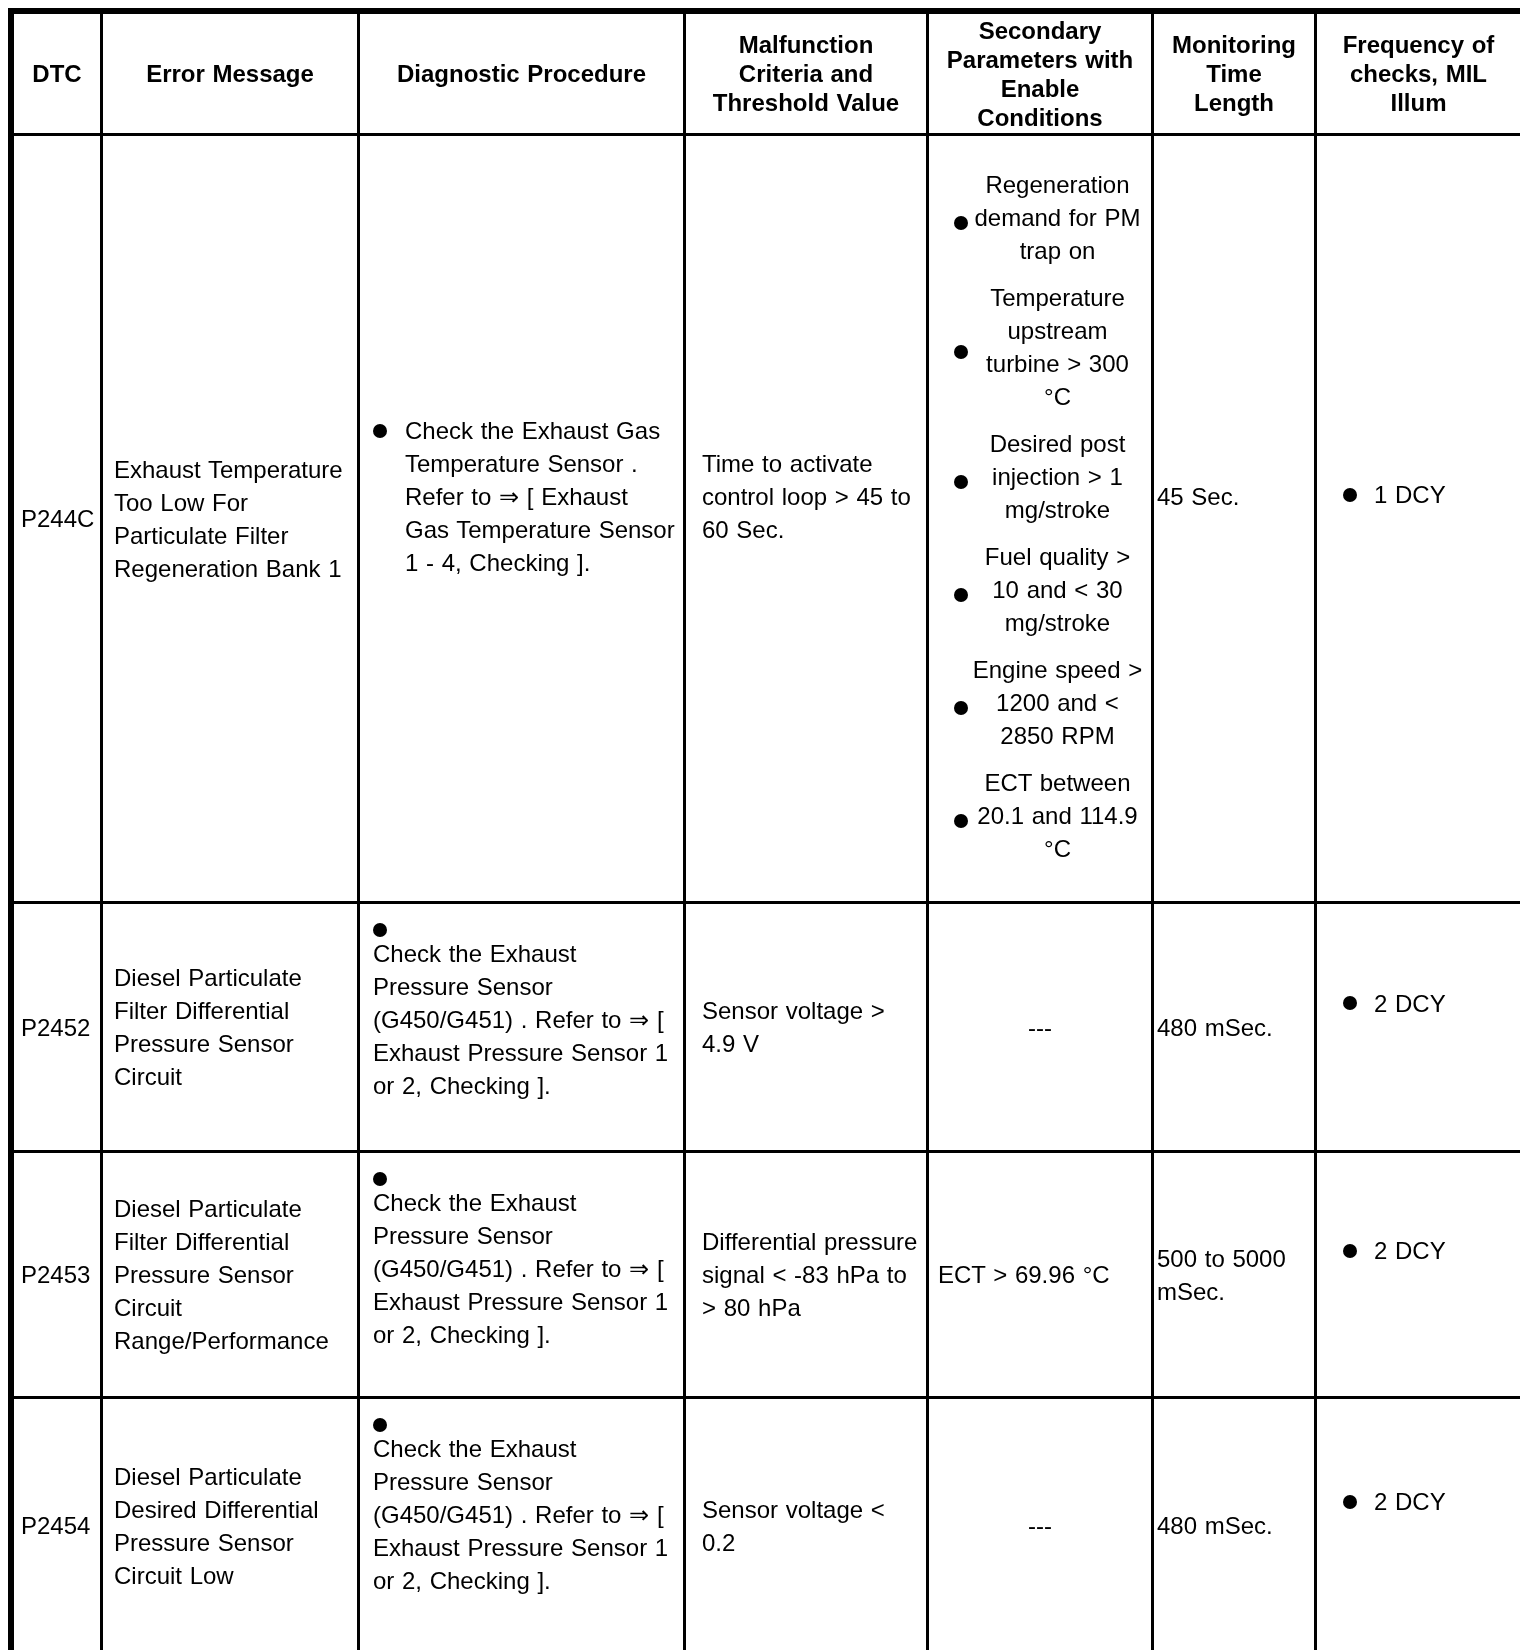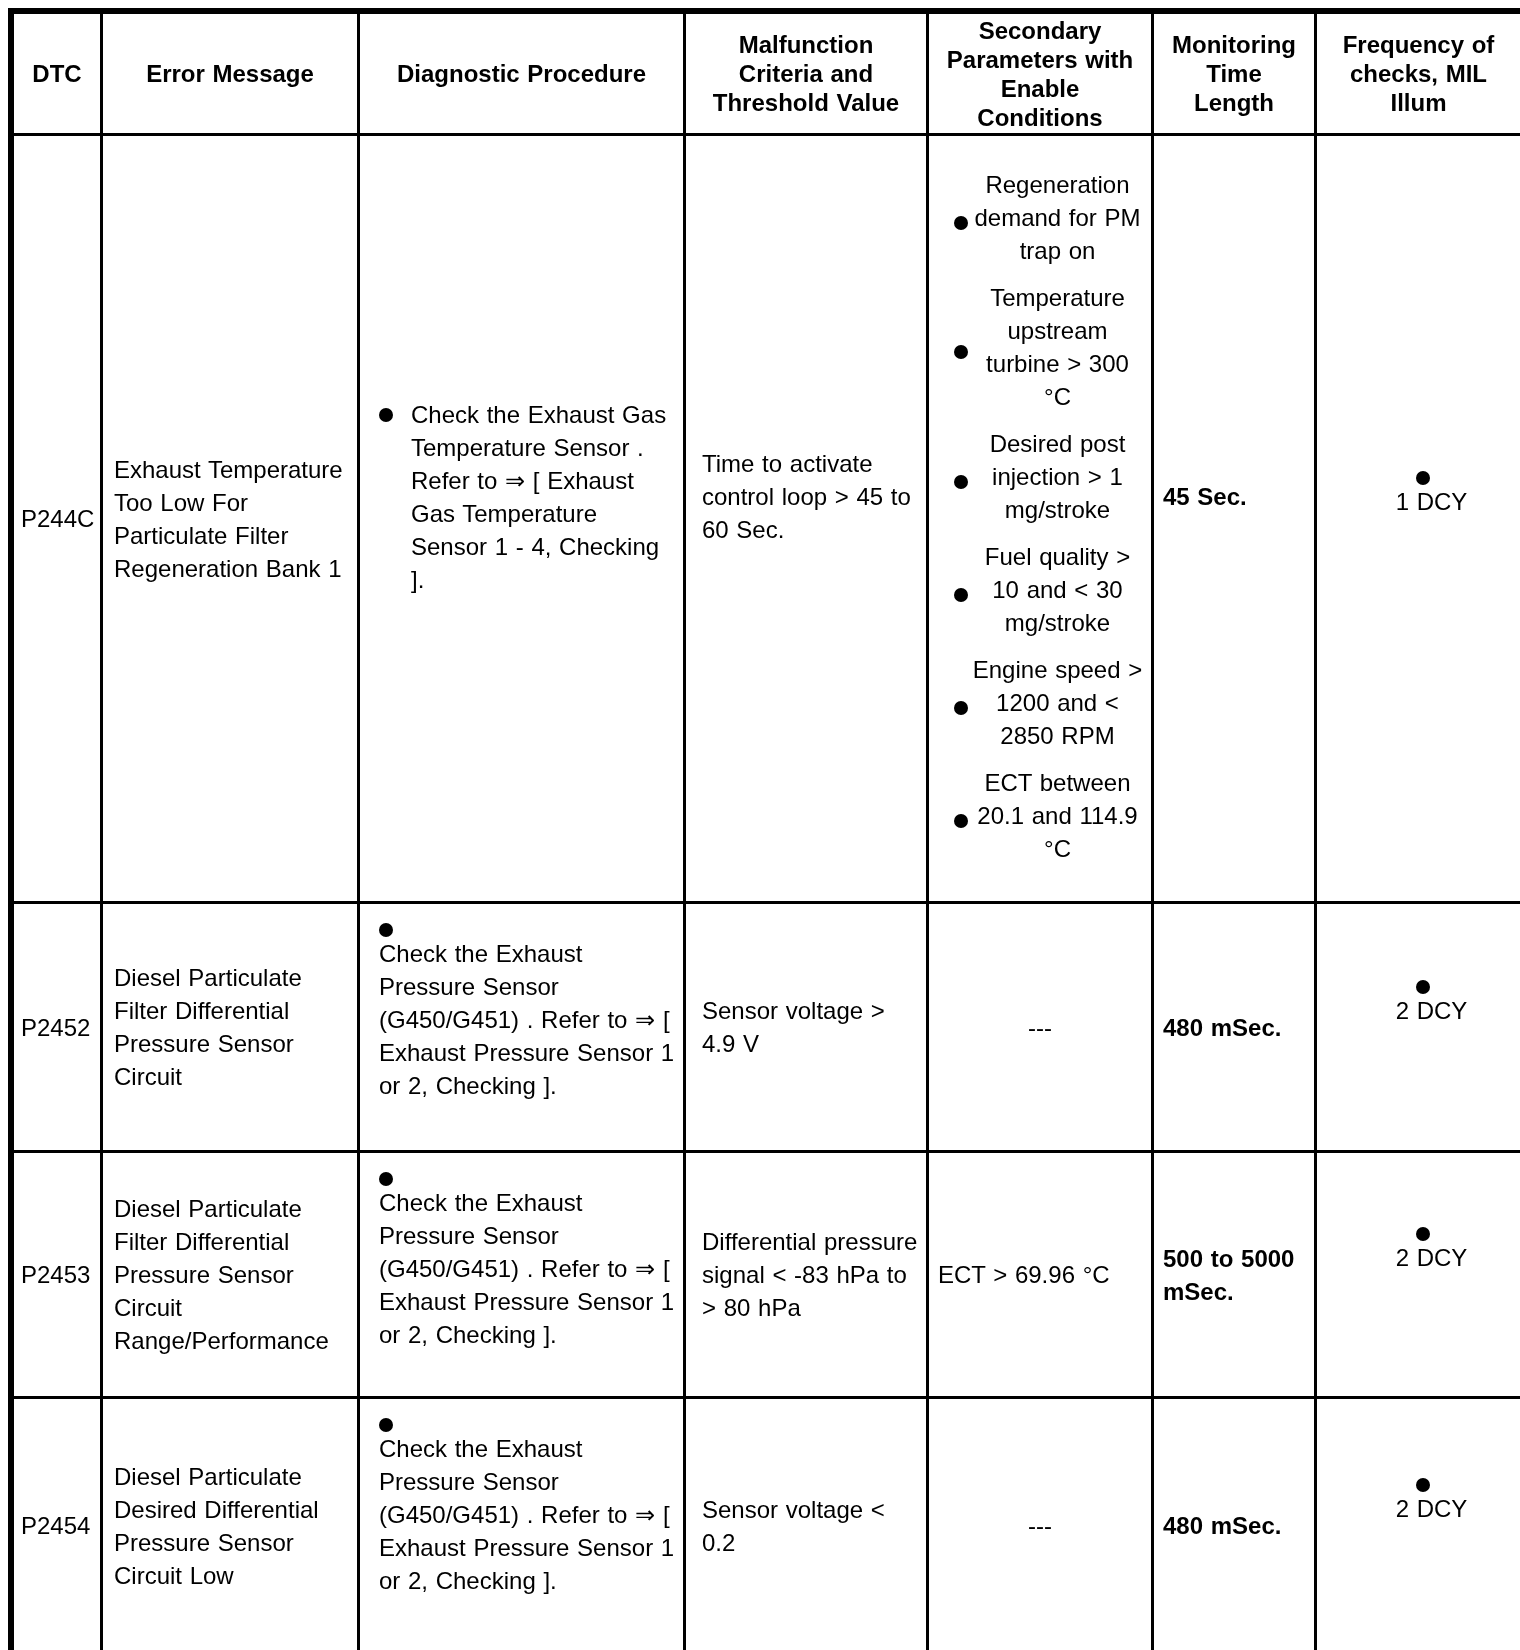--- a/index.html
+++ b/index.html
@@ -46,39 +46,39 @@
     font-weight: bold;
     text-align: center;
     line-height: 29px;
     padding: 0 10px;
   }
 
   
   .c-dtc .cell { padding-left: 7px; }
   .c-err .cell { padding-left: 11px; padding-right: 6px; }
   .c-malf .cell { padding-left: 8px; padding-right: 2px; margin-left: 8px; }
-  .c-mon .cell { padding-left: 9px; padding-right: 2px; font-weight: bold; }
+  .c-mon .cell { padding-left: 3px; padding-right: 2px; }
 
   
   .dot {
     flex: 0 0 14px;
     width: 14px;
     height: 14px;
     border-radius: 50%;
     background: #000000;
     display: inline-block;
   }
 
   
   .c-diag.top { vertical-align: top; }
   .c-diag.top .bullet-item { margin-top: 9px; flex-direction: column; }
   .bullet-item {
     display: flex;
     align-items: flex-start;
-    padding-left: 19px;
+    padding-left: 13px;
     padding-right: 4px;
   }
   .bullet-item .dot { margin-top: 10px; margin-right: 18px; }
   .bi-text { flex: 1; text-align: left; }
 
   
   .sec-item {
     display: flex;
     align-items: center;
     padding-left: 25px;
@@ -90,21 +90,20 @@
   .c-sec.dash { text-align: center; }
   .c-sec .plain { padding-left: 9px; padding-right: 4px; text-align: left; }
 
   
   .freq-item {
     display: flex;
     align-items: center;
     padding-left: 26px;
     position: relative;
     top: -24px;
-    flex-direction: column;
   }
   .freq-item .dot { margin-right: 17px; }
 
   
   .up { position: relative; top: -22px; }
 
   
   tr.r-h  { height: 122px; }
   tr.r-0  { height: 768px; }
   tr.r-1  { height: 249px; }

